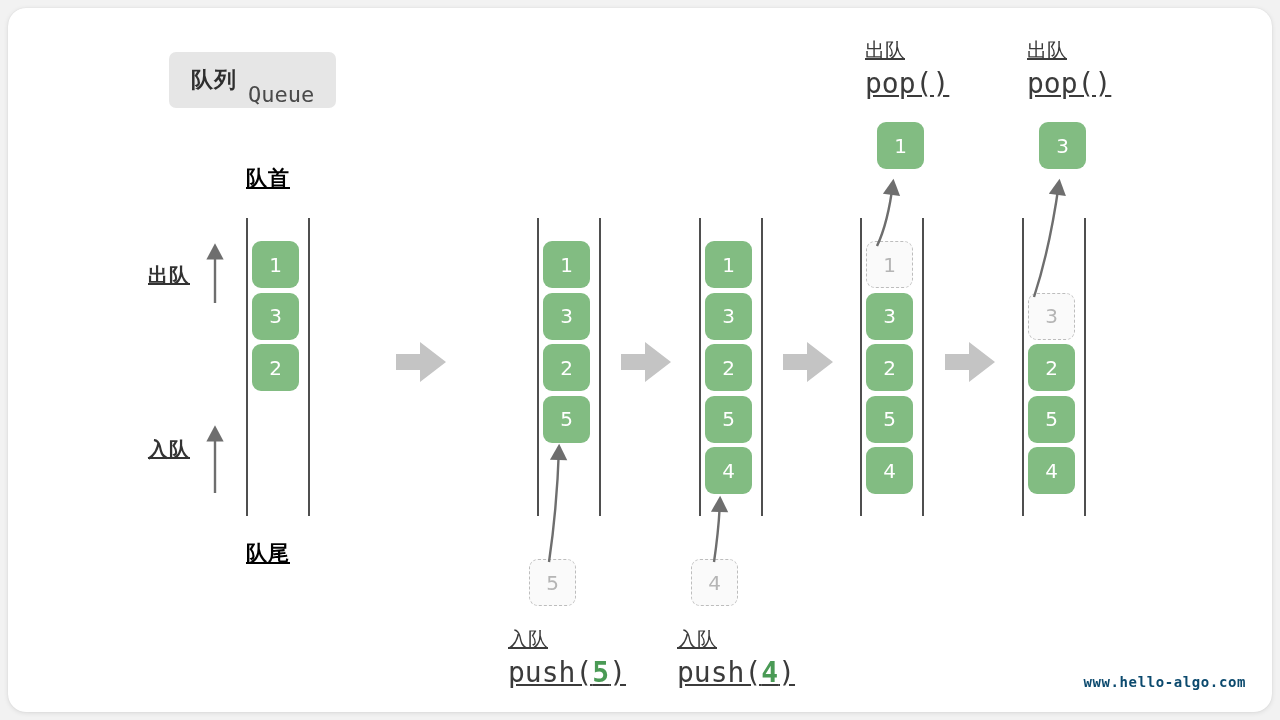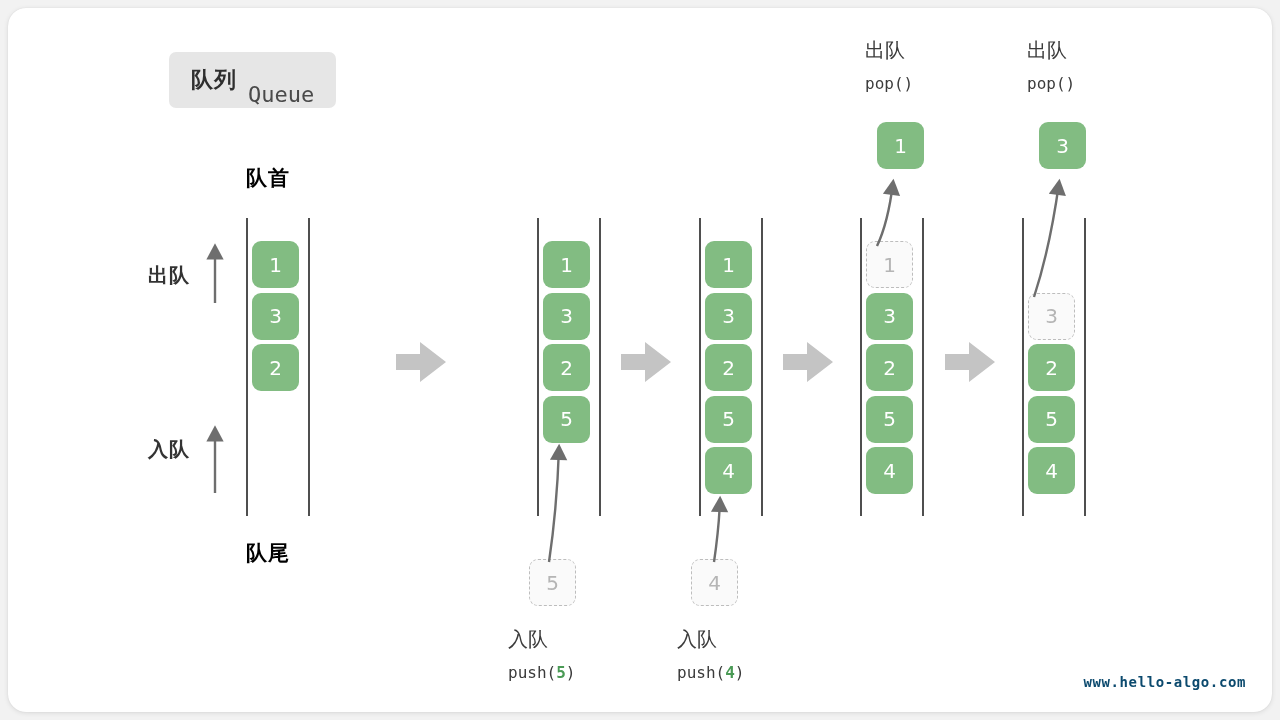--- a/index.html
+++ b/index.html
@@ -52,21 +52,21 @@
     letter-spacing: 1px;
   }
   #title-badge .en {
     font-size: 22px;
     color: #4a4a4a;
     font-family: "DejaVu Sans Mono", "Liberation Mono", monospace;
     margin-top: 28px;
   }
 
   
-  .abs { position: absolute; white-space: nowrap; }
+  .abs { position: absolute; white-space: nowrap; text-decoration: underline; }
 
   .head-label, .tail-label {
     font-size: 21px;
     font-weight: bold;
     color: #000000;
     letter-spacing: 1px;
   }
   .side-label {
     font-size: 20px;
     font-weight: bold;
@@ -74,21 +74,21 @@
     letter-spacing: 1px;
   }
   .op-label {
     font-size: 20px;
     color: #3b3b3b;
     line-height: 34px;
     text-align: left;
   }
   .op-label .mono {
     font-family: "DejaVu Sans Mono", "Liberation Mono", monospace;
-    font-size: 16px;
+    font-size: 28px;
     letter-spacing: 0px;
   }
   .op-label .val {
     color: #4a9a55;
     font-weight: bold;
   }
 
   
   .rail {
     position: absolute;

